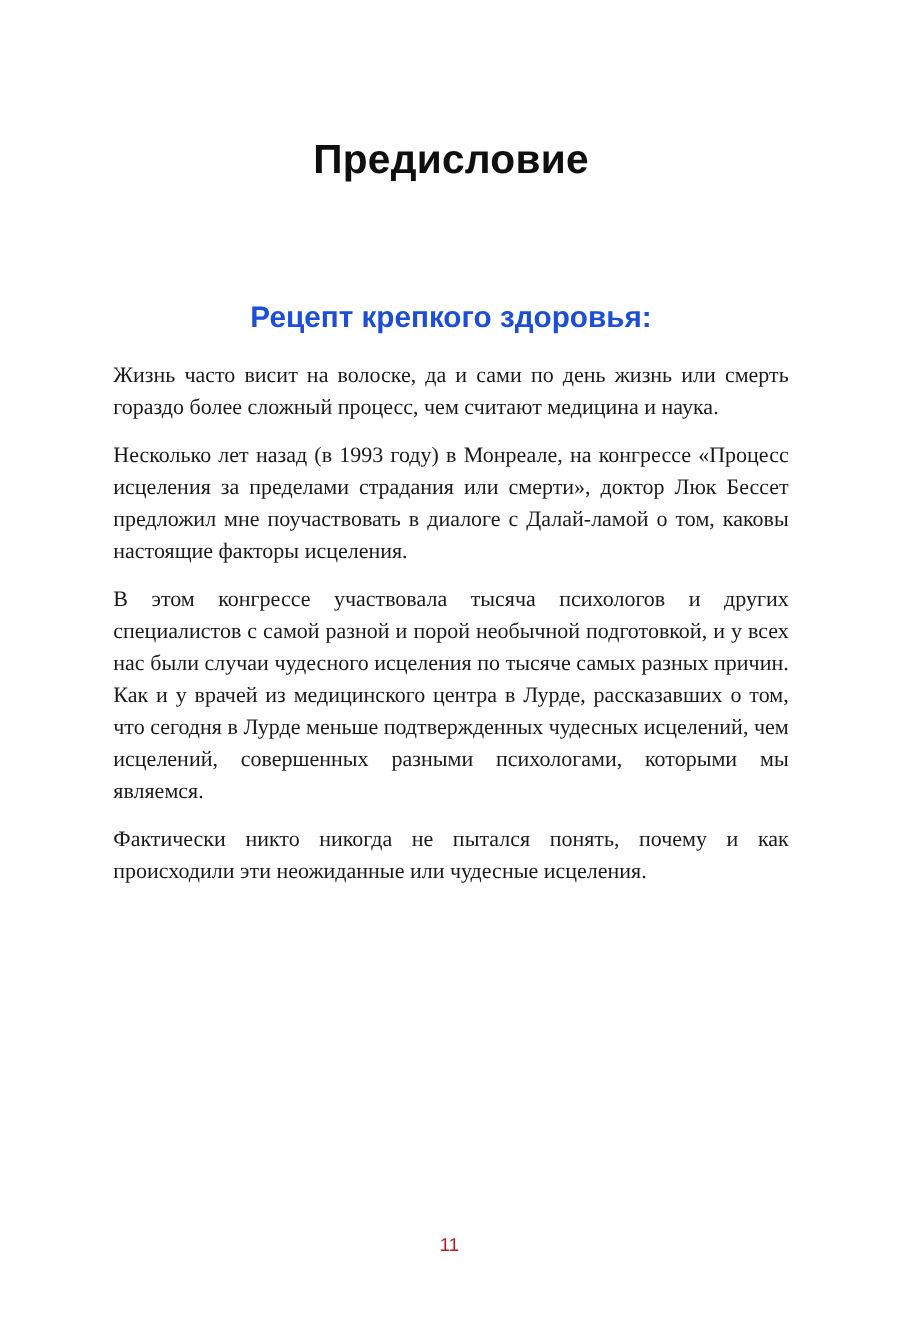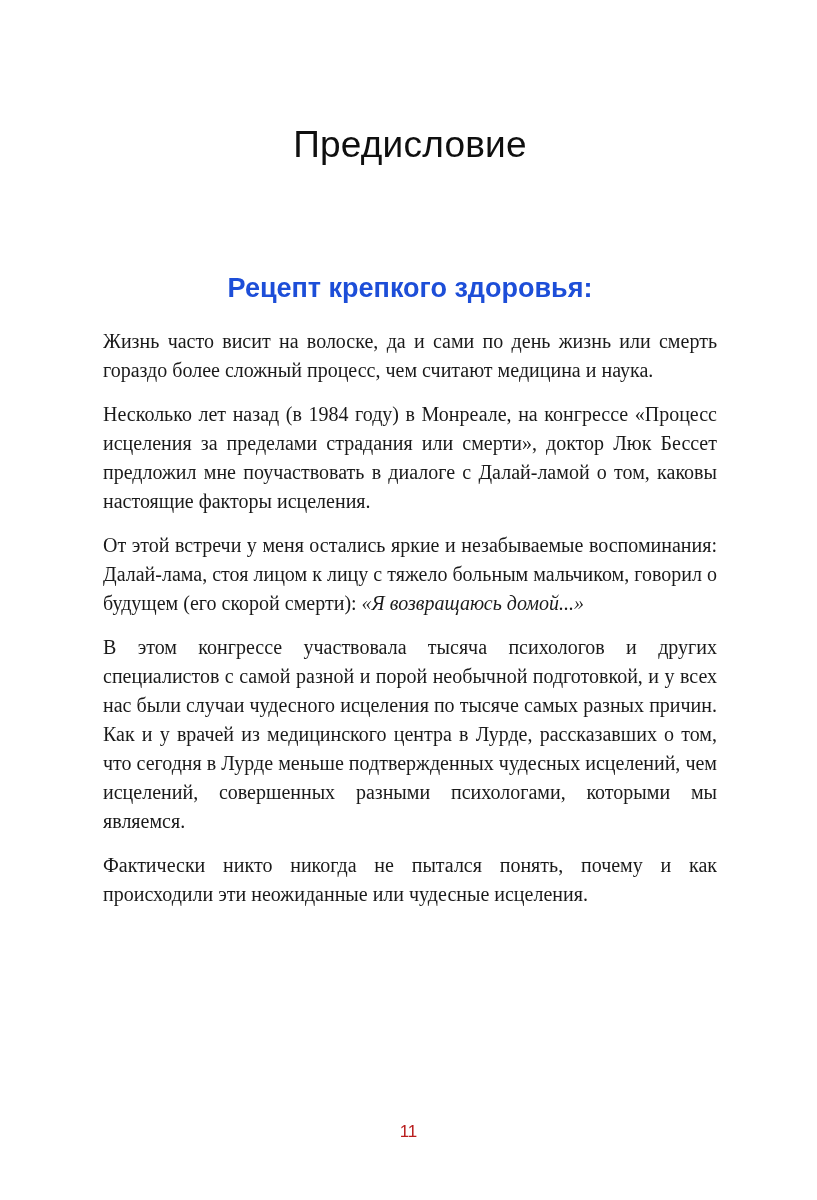--- a/index.html
+++ b/index.html
@@ -10,21 +10,21 @@
     margin: 0 auto;
     background: #ffffff;
     box-sizing: border-box;
     padding: 0 100px 0 103px;
     overflow: hidden;
   }
   .chapter-title {
     margin: 0;
     padding-top: 122px;
     font-family: "Liberation Sans", "DejaVu Sans", sans-serif;
-    font-weight: normal;
+    font-weight: bold;
     font-size: 37px;
     line-height: 46px;
     text-align: center;
     color: #0f0f0f;
     letter-spacing: 0.2px;
   }
   .section-subtitle {
     margin-top: 103px;
     font-family: "Liberation Sans", "DejaVu Sans", sans-serif;
     font-weight: bold;
@@ -62,21 +62,20 @@
 <div class="page">
 
   <h1 class="chapter-title">Предисловие</h1>
 
   <div class="section-subtitle">
     <div>Рецепт крепкого здоровья:</div>
   </div>
 
   <div class="body-text">
     <p>Жизнь часто висит на волоске, да и сами по день жизнь или смерть гораздо более сложный процесс, чем считают медицина и наука.</p>
-    <p>Несколько лет назад (в 1984 году) в Монреале, на конгрессе «Процесс исцеления за пределами страдания или смерти», доктор Люк Бессет предложил мне поучаствовать в диалоге с Далай-ламой о том, каковы настоящие факторы исцеления.</p>
-    <p><span>От этой встречи у меня остались яркие и незабываемые воспоминания: Далай-лама, стоя лицом к лицу с тяжело больным мальчиком, говорил о будущем (его скорой смерти): </span><span class="italic-quote">«Я возвращаюсь домой...»</span></p>
+    <p>Несколько лет назад (в 1993 году) в Монреале, на конгрессе «Процесс исцеления за пределами страдания или смерти», доктор Люк Бессет предложил мне поучаствовать в диалоге с Далай-ламой о том, каковы настоящие факторы исцеления.</p>
     <p>В этом конгрессе участвовала тысяча психологов и других специалистов с самой разной и порой необычной подготовкой, и у всех нас были случаи чудесного исцеления по тысяче самых разных причин. Как и у врачей из медицинского центра в Лурде, рассказавших о том, что сегодня в Лурде меньше подтвержденных чудесных исцелений, чем исцелений, совершенных разными психологами, которыми мы являемся.</p>
     <p>Фактически никто никогда не пытался понять, почему и как происходили эти неожиданные или чудесные исцеления.</p>
   </div>
 
   <div class="page-number">11</div>
 
 </div>
 
 </body></html>

